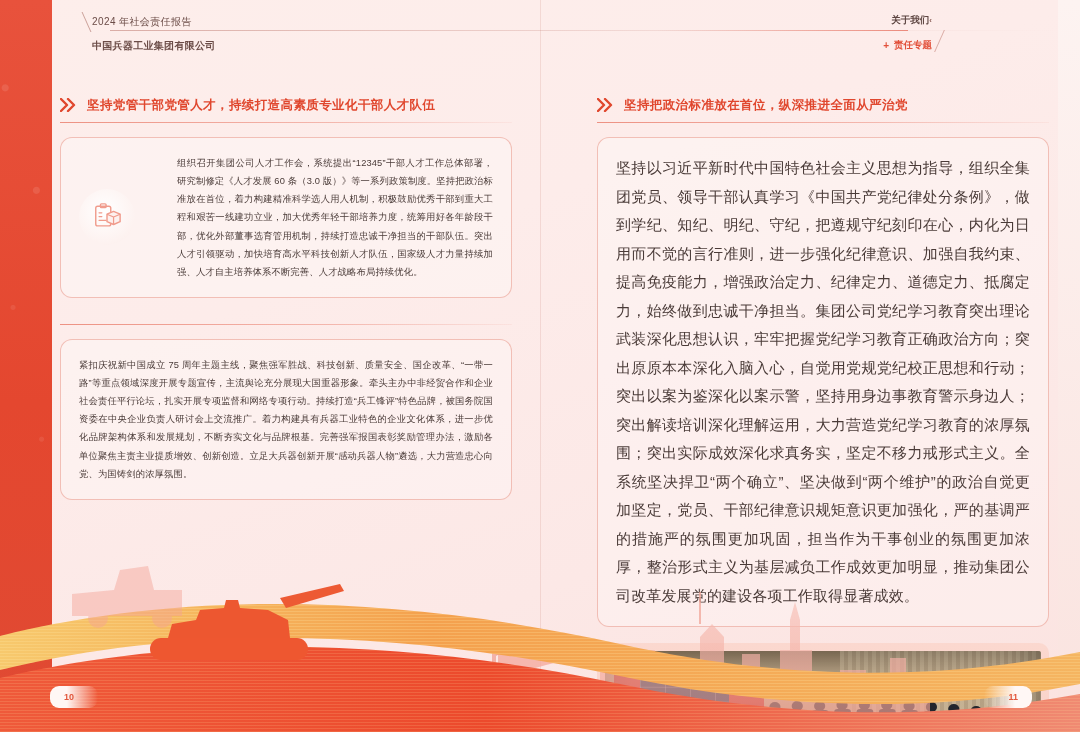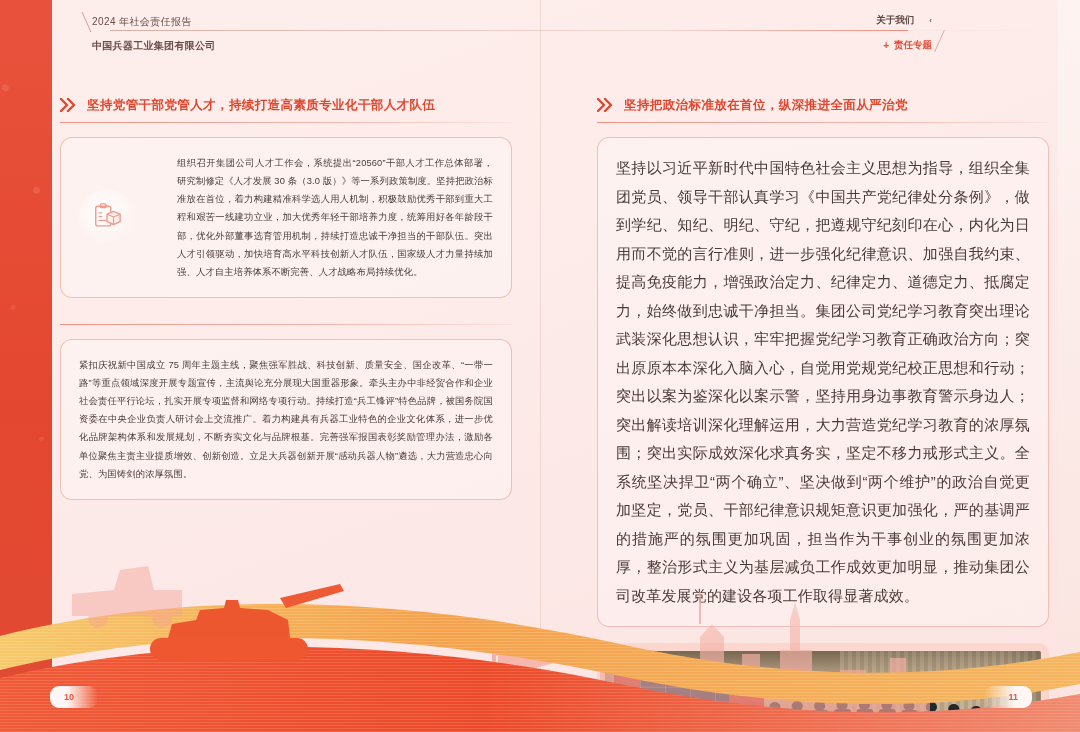--- a/index.html
+++ b/index.html
@@ -82,21 +82,21 @@
     position: absolute; left: 40px; top: 15px;
     font-size: 10px; color: #6b4c47; letter-spacing: .4px; font-weight: 400;
   }
   .hdr-sub {
     position: absolute; left: 40px; top: 39px;
     font-size: 10px; color: #6b4c47; letter-spacing: .3px; font-weight: 700;
   }
   .hdr-nav {
     position: absolute; right: 126px; top: 14px;
     font-size: 9.5px; color: #5c4440; font-weight: 700;
-    display: flex; align-items: center; gap: 15px;
+    display: flex; align-items: center; gap: 0;
   }
   .hdr-nav .chev { font-size: 8px; color:#8a5e57; }
   .hdr-tag {
     position: absolute; right: 126px; top: 39px;
     font-size: 9.5px; color: #e2503a; font-weight: 700;
     display: flex; align-items: center; gap: 5px;
   }
   .hdr-tag .plus { font-size: 10px; }
 
   
@@ -330,21 +330,21 @@
       <div class="card card-with-icon">
         <div class="card-icon">
           <svg width="30" height="30" viewBox="0 0 32 32">
             <rect x="4" y="4.5" width="16" height="21" rx="2" fill="none" stroke="#f09b8c" stroke-width="1.5"></rect>
             <rect x="9" y="2" width="6" height="4" rx="1" fill="none" stroke="#f09b8c" stroke-width="1.5"></rect>
             <path d="M7.5 11.5 L10.5 11.5 M7.5 15.5 L10.5 15.5 M7.5 19.5 L15 19.5" stroke="#f09b8c" stroke-width="1.3" stroke-linecap="round"></path>
             <path d="M16 13 L23 10 L30 13 L30 21 L23 24 L16 21 Z" fill="#fdf1ef" stroke="#f09b8c" stroke-width="1.5" stroke-linejoin="round"></path>
             <path d="M16 13 L23 16 L30 13 M23 16 L23 24" fill="none" stroke="#f09b8c" stroke-width="1.3" stroke-linejoin="round"></path>
           </svg>
         </div>
-        <p class="body-text">组织召开集团公司人才工作会，系统提出“20560”干部人才工作总体部署，研究制修定《人才发展 30 条（3.0 版）》等一系列政策制度。坚持把政治标准放在首位，着力构建精准科学选人用人机制，积极鼓励优秀干部到重大工程和艰苦一线建功立业，加大优秀年轻干部培养力度，统筹用好各年龄段干部，优化外部董事选育管用机制，持续打造忠诚干净担当的干部队伍。突出人才引领驱动，加快培育高水平科技创新人才队伍，国家级人才力量持续加强、人才自主培养体系不断完善、人才战略布局持续优化。</p>
+        <p class="body-text">组织召开集团公司人才工作会，系统提出“12345”干部人才工作总体部署，研究制修定《人才发展 60 条（3.0 版）》等一系列政策制度。坚持把政治标准放在首位，着力构建精准科学选人用人机制，积极鼓励优秀干部到重大工程和艰苦一线建功立业，加大优秀年轻干部培养力度，统筹用好各年龄段干部，优化外部董事选育管用机制，持续打造忠诚干净担当的干部队伍。突出人才引领驱动，加快培育高水平科技创新人才队伍，国家级人才力量持续加强、人才自主培养体系不断完善、人才战略布局持续优化。</p>
       </div>
 
       <div class="sec-head" style="margin-top:26px;">
         <div class="sec-rule"></div>
       </div>
 
       <div class="card">
         <p class="body-text">紧扣庆祝新中国成立 75 周年主题主线，聚焦强军胜战、科技创新、质量安全、国企改革、“一带一路”等重点领域深度开展专题宣传，主流舆论充分展现大国重器形象。牵头主办中非经贸合作和企业社会责任平行论坛，扎实开展专项监督和网络专项行动。持续打造“兵工锋评”特色品牌，被国务院国资委在中央企业负责人研讨会上交流推广。着力构建具有兵器工业特色的企业文化体系，进一步优化品牌架构体系和发展规划，不断夯实文化与品牌根基。完善强军报国表彰奖励管理办法，激励各单位聚焦主责主业提质增效、创新创造。立足大兵器创新开展“感动兵器人物”遴选，大力营造忠心向党、为国铸剑的浓厚氛围。</p>
       </div>
     </div>

